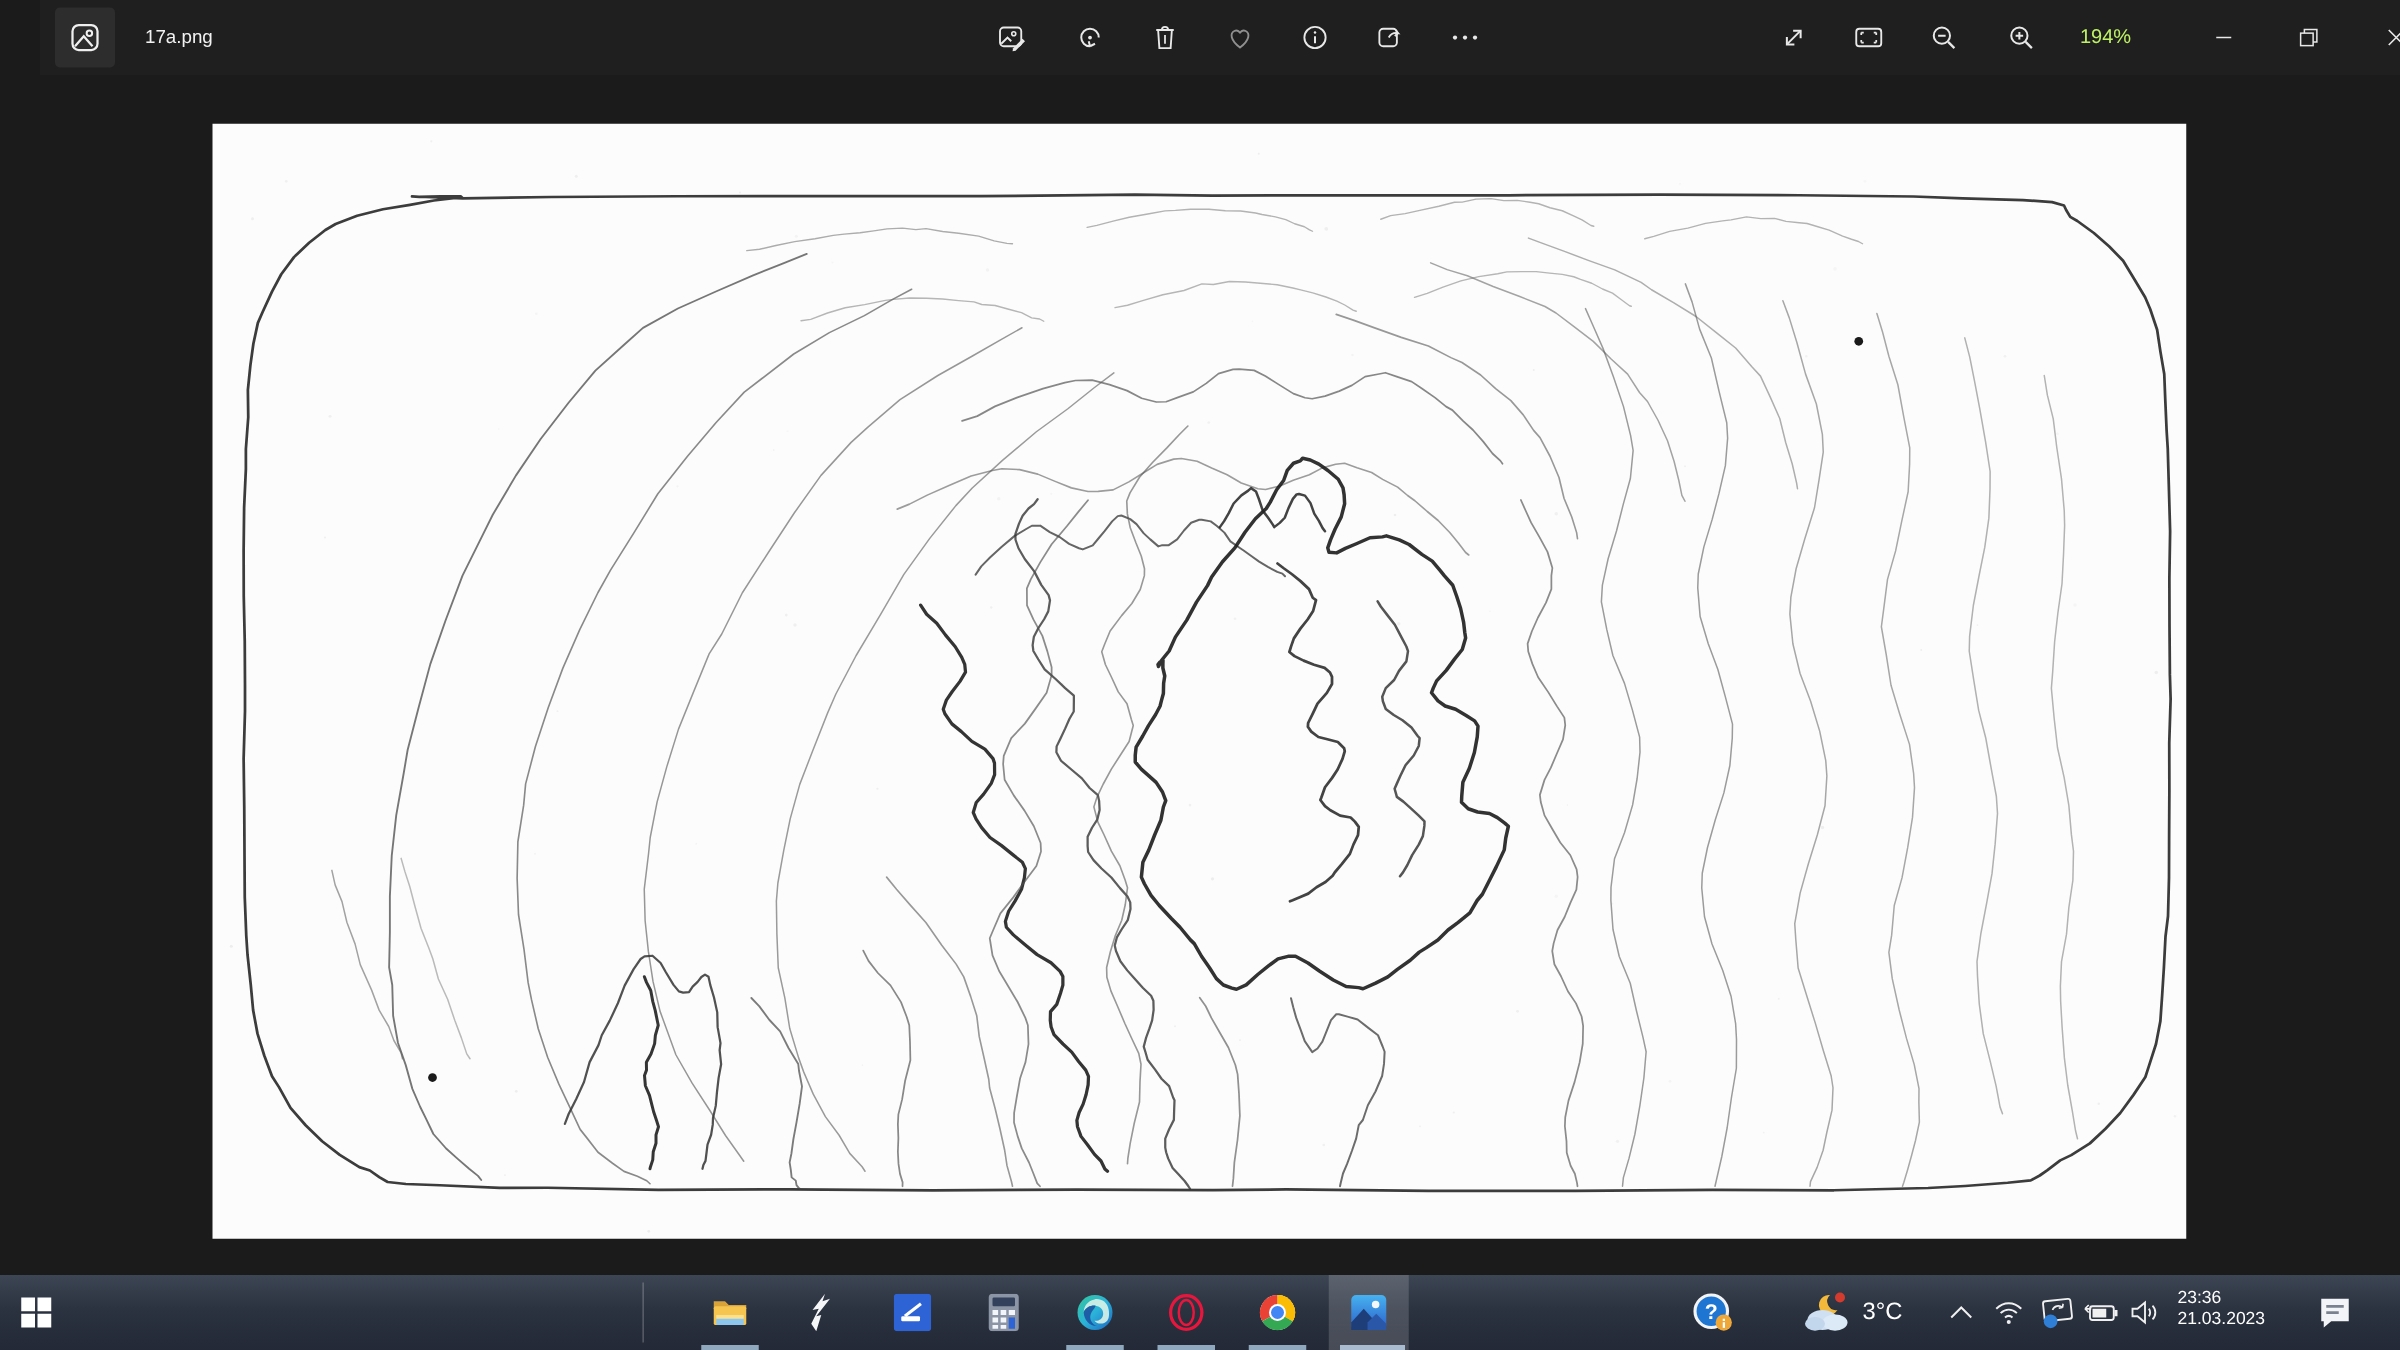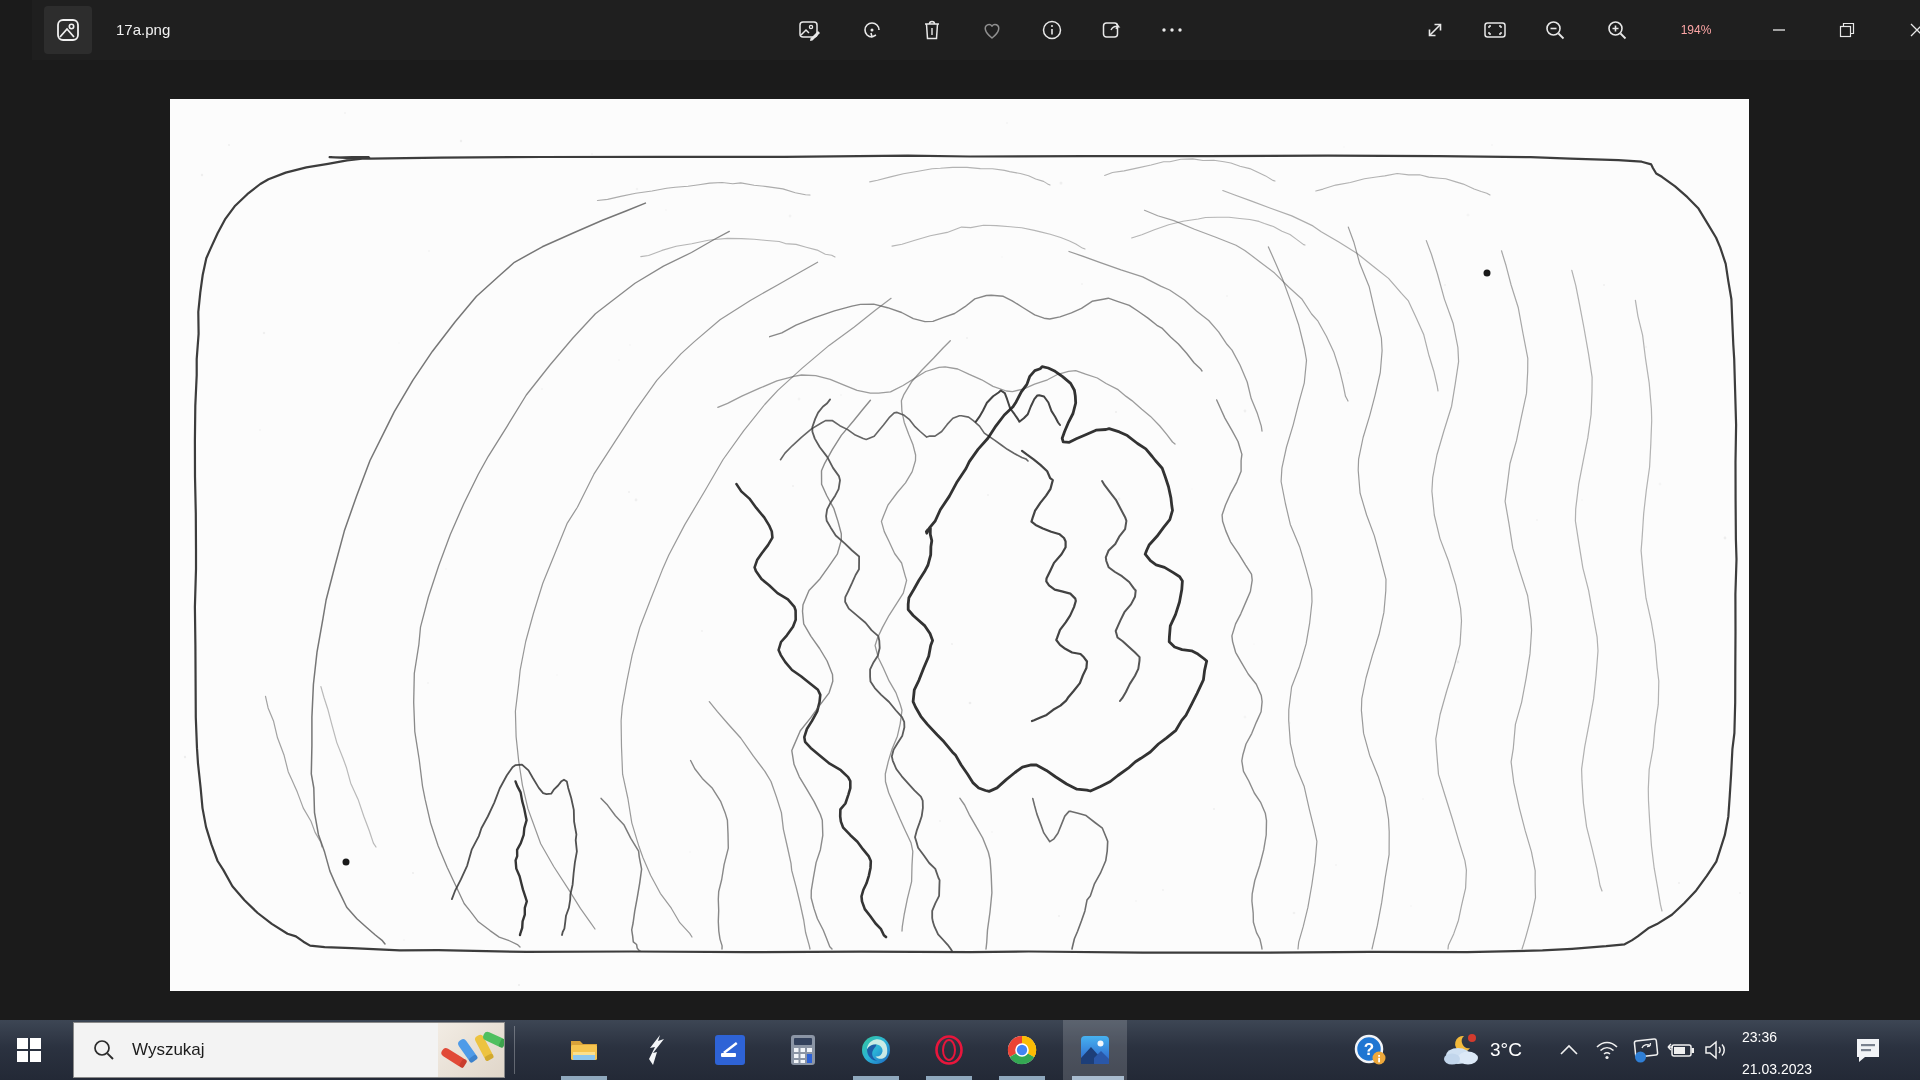--- a/index.html
+++ b/index.html
@@ -3,41 +3,41 @@
 <meta charset="utf-8">
 <style>
   html,body{margin:0;padding:0;width:1920px;height:1080px;overflow:hidden;
     font-family:"Liberation Sans","DejaVu Sans",sans-serif;background:#1b1b1b;}
   
   #titlebar{position:absolute;left:12px;top:0;width:1920px;height:60px;background:#1f1f1f;margin-left:20px;}
   #appicon-tile{position:absolute;left:12px;top:6px;width:48px;height:48px;background:#2d2d2d;border-radius:4px;display:flex;align-items:center;justify-content:center;}
   #filename{position:absolute;left:84px;top:0;height:60px;line-height:60px;color:#f2f2f2;font-size:15px;}
   .tbtn{position:absolute;top:10px;width:40px;height:40px;display:flex;align-items:center;justify-content:center;border-radius:4px;}
   .wbtn{position:absolute;top:0;width:46px;height:60px;display:flex;align-items:center;justify-content:center;}
-  #zoomlabel{position:absolute;top:0;height:60px;line-height:60px;color:#fca5a5;font-size:12px;left:1632px;width:64px;text-align:center;}
+  #zoomlabel{position:absolute;top:0;height:60px;line-height:60px;color:#bef264;font-size:16px;left:1632px;width:64px;text-align:left;}
   svg.ic{display:block;}
   
   #viewer{position:absolute;left:0;top:60px;width:1920px;height:960px;background:#1b1b1b;}
   #canvas{position:absolute;left:170px;top:39px;width:1579px;height:892px;background:#fcfcfc;}
   
   #taskbar{position:absolute;left:0;top:1020px;width:1920px;height:60px;
     background:linear-gradient(180deg,#3d4654 0%,#2b3240 45%,#232936 100%);}
   #startbtn{position:absolute;left:0;top:0;width:58px;height:60px;display:flex;align-items:center;justify-content:center;}
   #searchbox{position:absolute;left:73px;top:2px;width:432px;height:56px;background:#f3f3f3;border:1px solid #8a8a8a;box-sizing:border-box;display:flex;align-items:center;}
   #searchbox .mag{margin-left:18px;}
   #searchbox .ph{margin-left:16px;font-size:17px;color:#1c1c1c;}
   #crayons{position:absolute;right:0;top:0;width:66px;height:54px;background:linear-gradient(135deg,#f2ece4,#e0d6c9);overflow:hidden;}
   .tb-div{position:absolute;top:6px;width:1px;height:48px;background:rgba(255,255,255,.28);}
   .appbtn{position:absolute;top:0;width:58px;height:60px;display:flex;align-items:center;justify-content:center;}
   .runline{position:absolute;top:56px;height:4px;width:46px;background:#8fa8bd;}
   #photos-tile{position:absolute;top:0;width:64px;height:60px;background:rgba(255,255,255,.16);}
   .traybtn{position:absolute;top:0;height:60px;display:flex;align-items:center;justify-content:center;}
   #clockblock{position:absolute;left:1742px;top:0;width:96px;height:60px;color:#fff;text-align:left;}
   #clockblock .t{font-size:14px;margin-top:9px;}
-  #clockblock .d{font-size:14px;margin-top:16px;}
+  #clockblock .d{font-size:14px;margin-top:1px;}
   #weathertext{color:#fff;font-size:19px;margin-left:8px;}
 </style>
 </head>
 <body>
 
 <div id="titlebar">
   <div id="appicon-tile">
     <svg class="ic" width="26" height="26" viewBox="0 0 26 26">
       <rect x="3" y="3" width="20" height="20" rx="5" fill="none" stroke="#f0f0f0" stroke-width="1.8"></rect>
       <circle cx="16.5" cy="9.5" r="2.2" fill="none" stroke="#f0f0f0" stroke-width="1.6"></circle>
@@ -268,47 +268,20 @@
 <div id="taskbar">
   <div id="startbtn">
     <svg class="ic" width="26" height="26" viewBox="0 0 26 26">
       <rect x="1" y="1" width="11" height="11" fill="#fff"></rect>
         <rect x="14" y="1" width="11" height="11" fill="#fff"></rect>
       <rect x="1" y="14" width="11" height="11" fill="#fff"></rect>
         <rect x="14" y="14" width="11" height="11" fill="#fff"></rect>
     </svg>
   </div>
 
-  <div id="searchbox">
-    <svg class="mag ic" width="24" height="24" viewBox="0 0 24 24">
-      <circle cx="10" cy="10" r="7" fill="none" stroke="#2b2b2b" stroke-width="1.7"></circle>
-      <path d="M15.3 15.3 L21 21" stroke="#2b2b2b" stroke-width="1.9"></path>
-    </svg>
-    <span class="ph">Wyszukaj</span>
-    <div id="crayons">
-      <svg class="ic" width="66" height="54" viewBox="0 0 66 54">
-        <g transform="rotate(32 12 34)">
-            <rect x="2" y="28" width="26" height="9" rx="4" fill="#e14a38"></rect>
-            <rect x="24" y="28" width="5" height="9" rx="2" fill="#c93d2d"></rect>
-          </g>
-        <g transform="rotate(55 28 28)">
-            <rect x="16" y="22" width="24" height="9" rx="4" fill="#4f9be8"></rect>
-            <rect x="36" y="22" width="5" height="9" rx="2" fill="#3d82cc"></rect>
-          </g>
-        <g transform="rotate(62 44 24)">
-            <rect x="32" y="18" width="26" height="9" rx="4" fill="#edc33f"></rect>
-            <rect x="54" y="18" width="5" height="9" rx="2" fill="#d2a92e"></rect>
-          </g>
-        <g transform="rotate(25 56 18)">
-            <rect x="44" y="12" width="22" height="9" rx="4" fill="#4fbf5f"></rect>
-            <rect x="62" y="12" width="5" height="9" rx="2" fill="#3da24d"></rect>
-          </g>
-      </svg>
-    </div>
-  </div>
   <div class="tb-div" style="left:514px"></div>
 
   <div id="photos-tile" style="left:1063px"></div>
 
   <div class="appbtn" style="left:555px">
     <svg class="ic" width="30" height="26" viewBox="0 0 30 26">
       <path d="M2 4 h9 l3 3 h14 v3 H2 Z" fill="#d9a33a"></path>
       <rect x="2" y="8" width="26" height="15" rx="1.5" fill="#f6c550"></rect>
       <rect x="4" y="17" width="22" height="6" rx="1" fill="#8ec7ee"></rect>
       <rect x="4" y="15" width="22" height="3" fill="#fbe08e"></rect>

